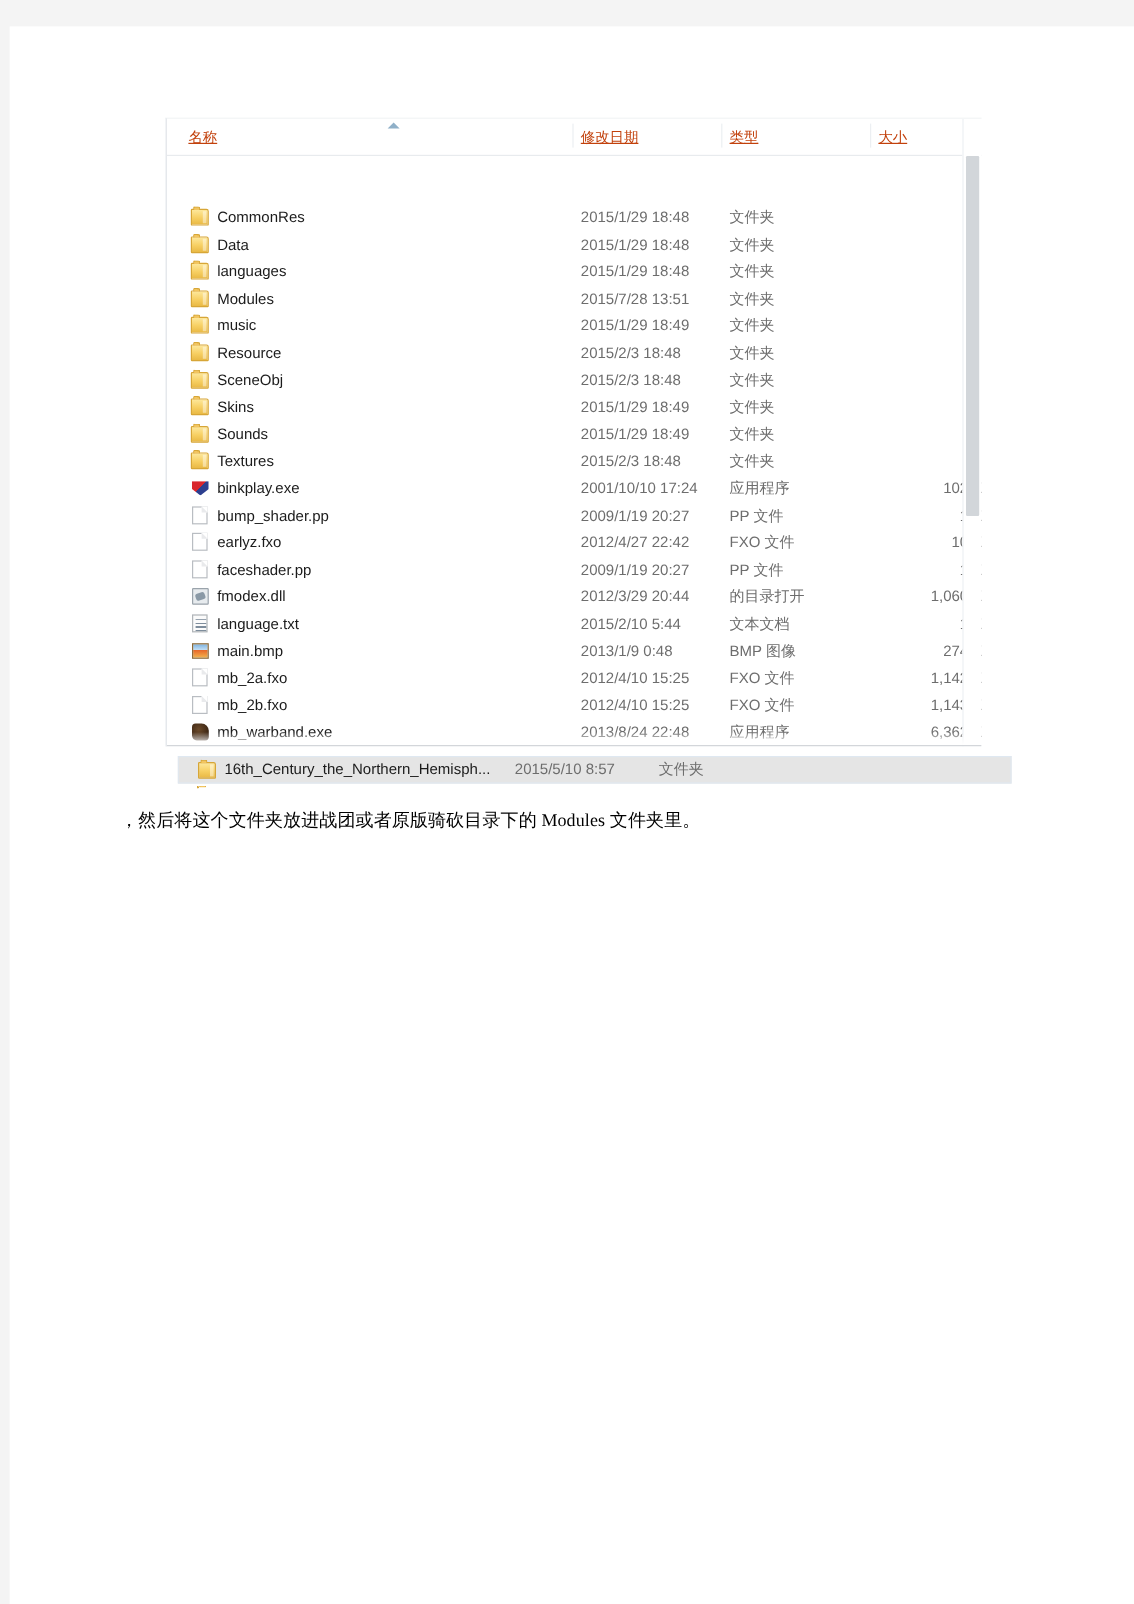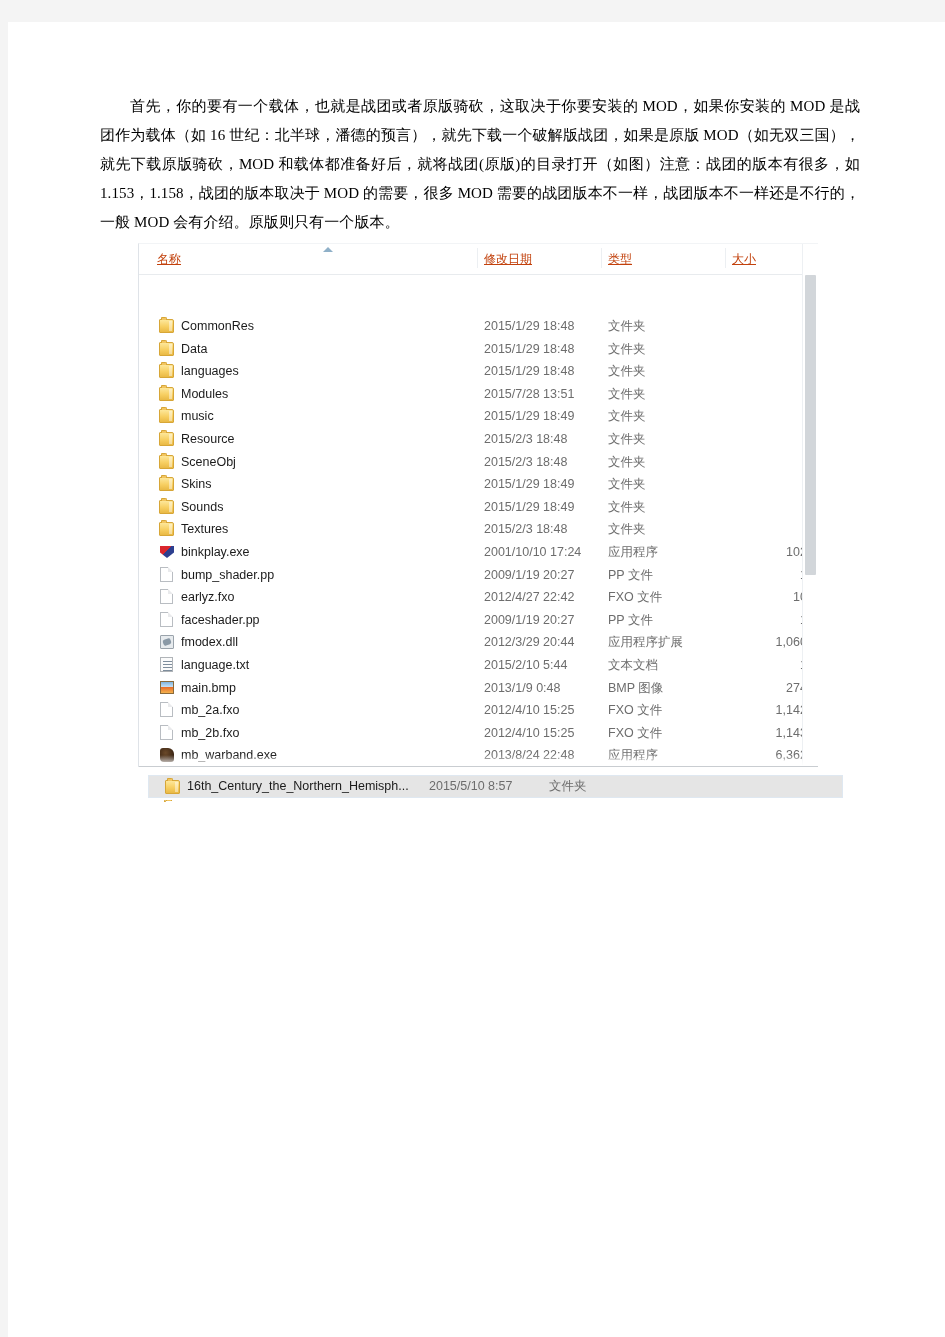--- a/index.html
+++ b/index.html
@@ -292,21 +292,20 @@
 </head>
 <body>
 
 <div class="page-gutter-top"></div>
 <div class="page-gutter-left"></div>
 
 <div class="page-sheet">
   <div class="doc-body">
 
 
-    <p class="para indent">首先，你的要有一个载体，也就是战团或者原版骑砍，这取决于你要安装的 MOD，如果你安装的 MOD 是战团作为载体（如 16 世纪：北半球，潘德的预言），就先下载一个破解版战团，如果是原版 MOD（如无双三国），就先下载原版骑砍，MOD 和载体都准备好后，就将战团(原版)的目录打开（如图）注意：战团的版本有很多，如 1.153，1.158，战团的版本取决于 MOD 的需要，很多 MOD 需要的战团版本不一样，战团版本不一样还是不行的，一般 MOD 会有介绍。原版则只有一个版本。</p>
 
     <div class="explorer">
 
       <div class="explorer-headerbar">
         <span class="col col-name">名称</span>
         <span class="sort-arrow"></span>
         <span class="col-divider" style="left:338px;"></span>
         <span class="col col-date">修改日期</span>
         <span class="col-divider" style="left:462px;"></span>
         <span class="col col-type">类型</span>
@@ -411,21 +410,21 @@
             <span class="ico ico-file"></span>
             <span class="cell c-name">faceshader.pp</span>
             <span class="cell c-date">2009/1/19 20:27</span>
             <span class="cell c-type">PP 文件</span>
             <span class="cell c-size">1 KB</span>
           </div>
           <div class="row">
             <span class="ico ico-dll"></span>
             <span class="cell c-name">fmodex.dll</span>
             <span class="cell c-date">2012/3/29 20:44</span>
-            <span class="cell c-type">应用程序扩展</span>
+            <span class="cell c-type">的目录打开</span>
             <span class="cell c-size">1,060 KB</span>
           </div>
           <div class="row">
             <span class="ico ico-txt"></span>
             <span class="cell c-name">language.txt</span>
             <span class="cell c-date">2015/2/10 5:44</span>
             <span class="cell c-type">文本文档</span>
             <span class="cell c-size">1 KB</span>
           </div>
           <div class="row">
@@ -479,15 +478,16 @@
         <span class="mini-ico ico-folder"></span>
         <span class="mini-cell mini-name">16th_Century_the_Northern_Hemisph...</span>
         <span class="mini-cell mini-date">2015/5/10 8:57</span>
         <span class="mini-cell mini-type">文件夹</span>
       </div>
       <div class="mini-partial">
         <span class="ico-folder" style="position:absolute;"></span>
       </div>
     </div>
 
+    <p class="para tail-text">，然后将这个文件夹放进战团或者原版骑砍目录下的 Modules 文件夹里。</p>
 
   </div>
 </div>
 
 </body></html>

